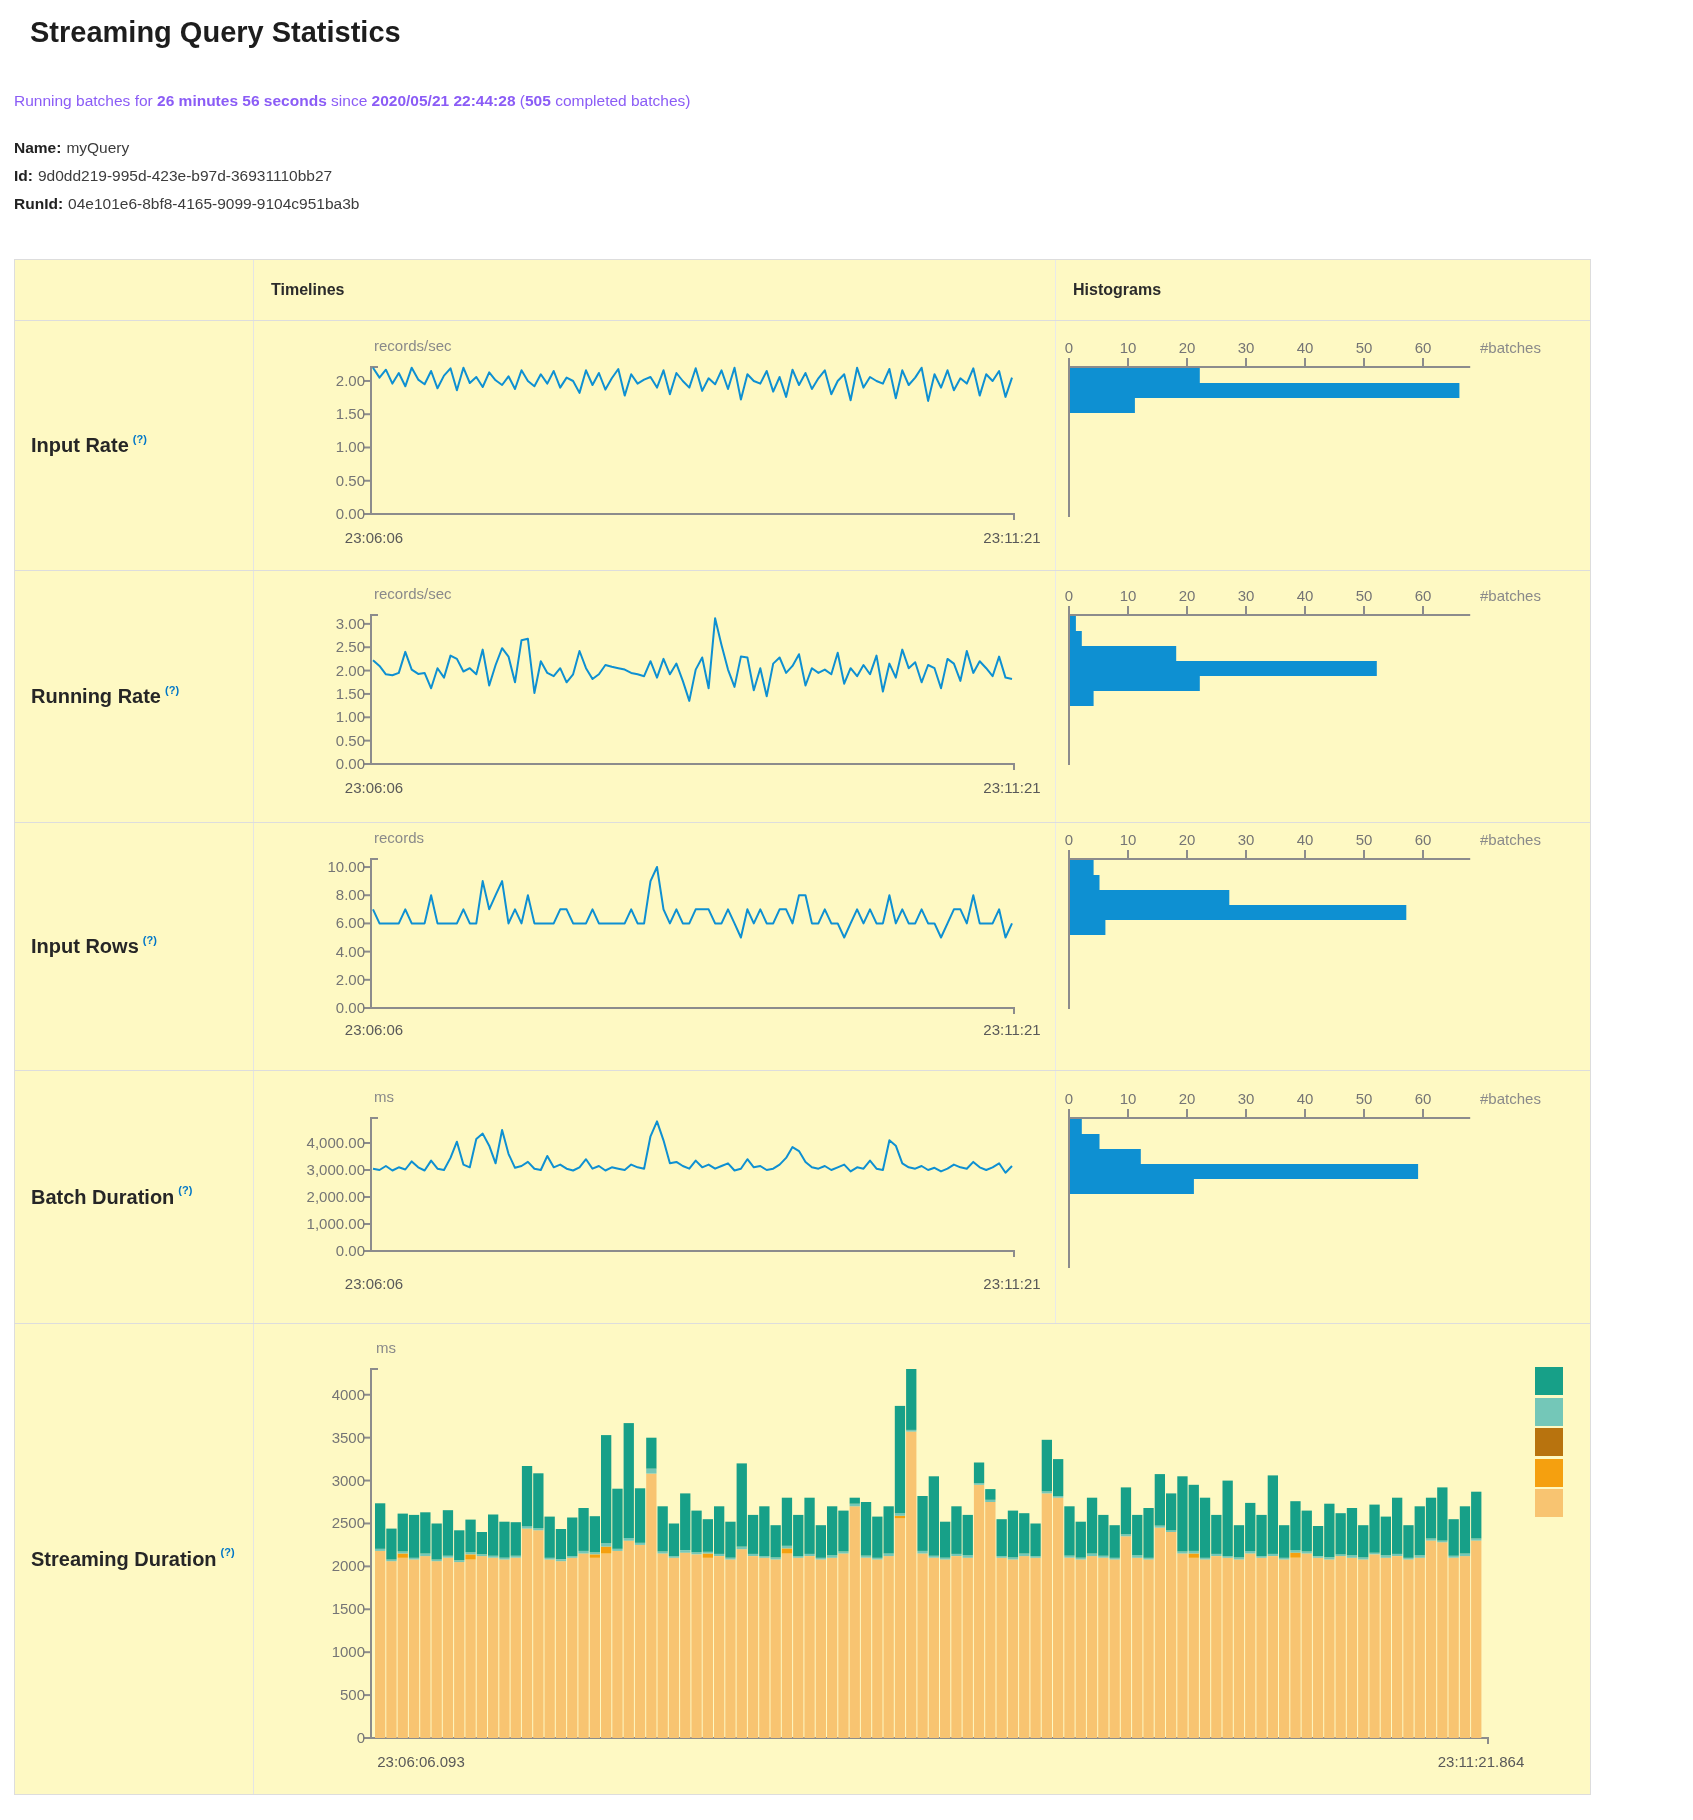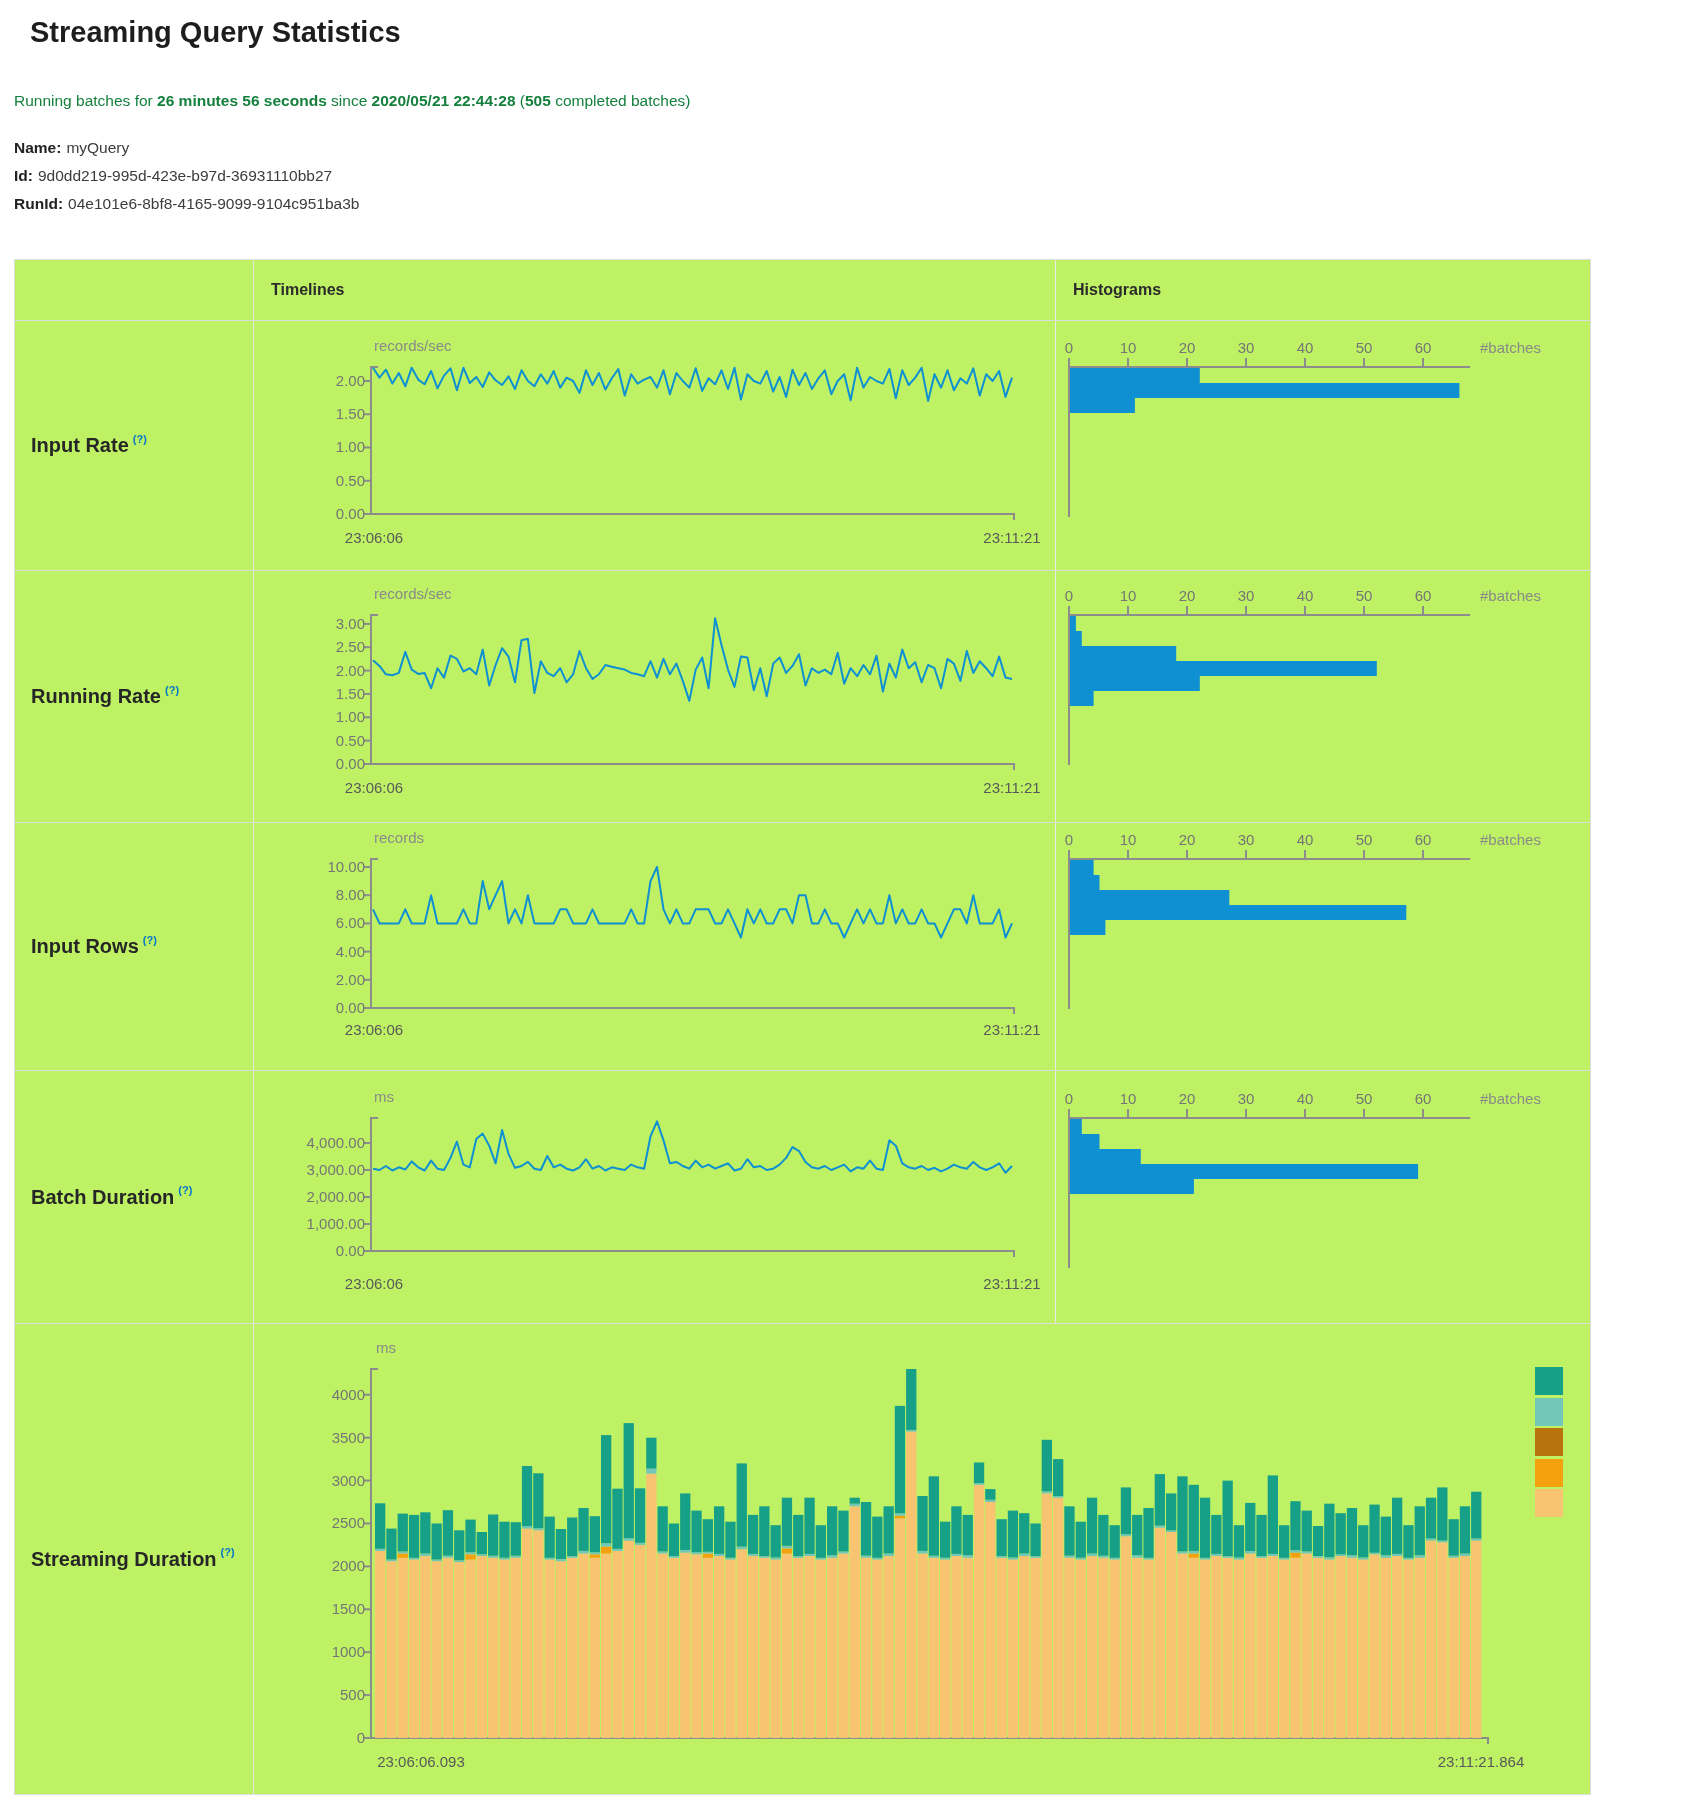--- a/index.html
+++ b/index.html
@@ -1,23 +1,23 @@
 <!DOCTYPE html>
 <html><head>
 <meta charset="utf-8">
 <style>
   html,body{margin:0;padding:0;background:#fff;}
   body{width:1693px;height:1820px;position:relative;font-family:"Liberation Sans",sans-serif;color:#333;}
   .hdr{position:absolute;left:14px;top:0;width:1560px;}
   .hdr h1{margin:0;position:absolute;top:16px;left:16px;font-size:29px;font-weight:bold;color:#1d1d1d;letter-spacing:0;}
-  .subtitle{position:absolute;top:76px;left:0;font-size:15.5px;color:#15803d;white-space:pre;}
+  .subtitle{position:absolute;top:76px;left:0;font-size:15.5px;color:#8b5cf6;white-space:pre;}
   .meta{position:absolute;top:134px;left:0;font-size:15.5px;line-height:28px;color:#3c3c3c;}
   .meta b{color:#222;text-align:center;}
   .meta b{margin-right:5px;}
-  .stats-table{position:absolute;left:14px;top:259px;width:1577px;height:1536px;border:1px solid #ddd;box-sizing:border-box;background:#bef264;}
+  .stats-table{position:absolute;left:14px;top:259px;width:1577px;height:1536px;border:1px solid #ddd;box-sizing:border-box;background:#fef9c3;}
   .trow{position:absolute;left:0;width:100%;box-sizing:border-box;}
   .thead{top:0;height:61px;border-bottom:1px solid #ddd;}
   .r0{top:61px;height:250px;border-bottom:1px solid #ddd;}
   .r1{top:311px;height:252px;border-bottom:1px solid #ddd;}
   .r2{top:563px;height:248px;border-bottom:1px solid #ddd;}
   .r3{top:811px;height:253px;border-bottom:1px solid #ddd;}
   .r4{top:1064px;height:470px;}
   .cell-label{position:absolute;left:0;top:0;width:239px;height:100%;border-right:1px solid #e4e4e4;box-sizing:border-box;display:flex;align-items:center;padding-left:16px;}
   .cell-tl{position:absolute;left:239px;top:0;width:802px;height:100%;border-right:1px solid #e9e9e9;box-sizing:border-box;}
   .cell-hist{position:absolute;left:1041px;top:0;width:536px;height:100%;box-sizing:border-box;}

